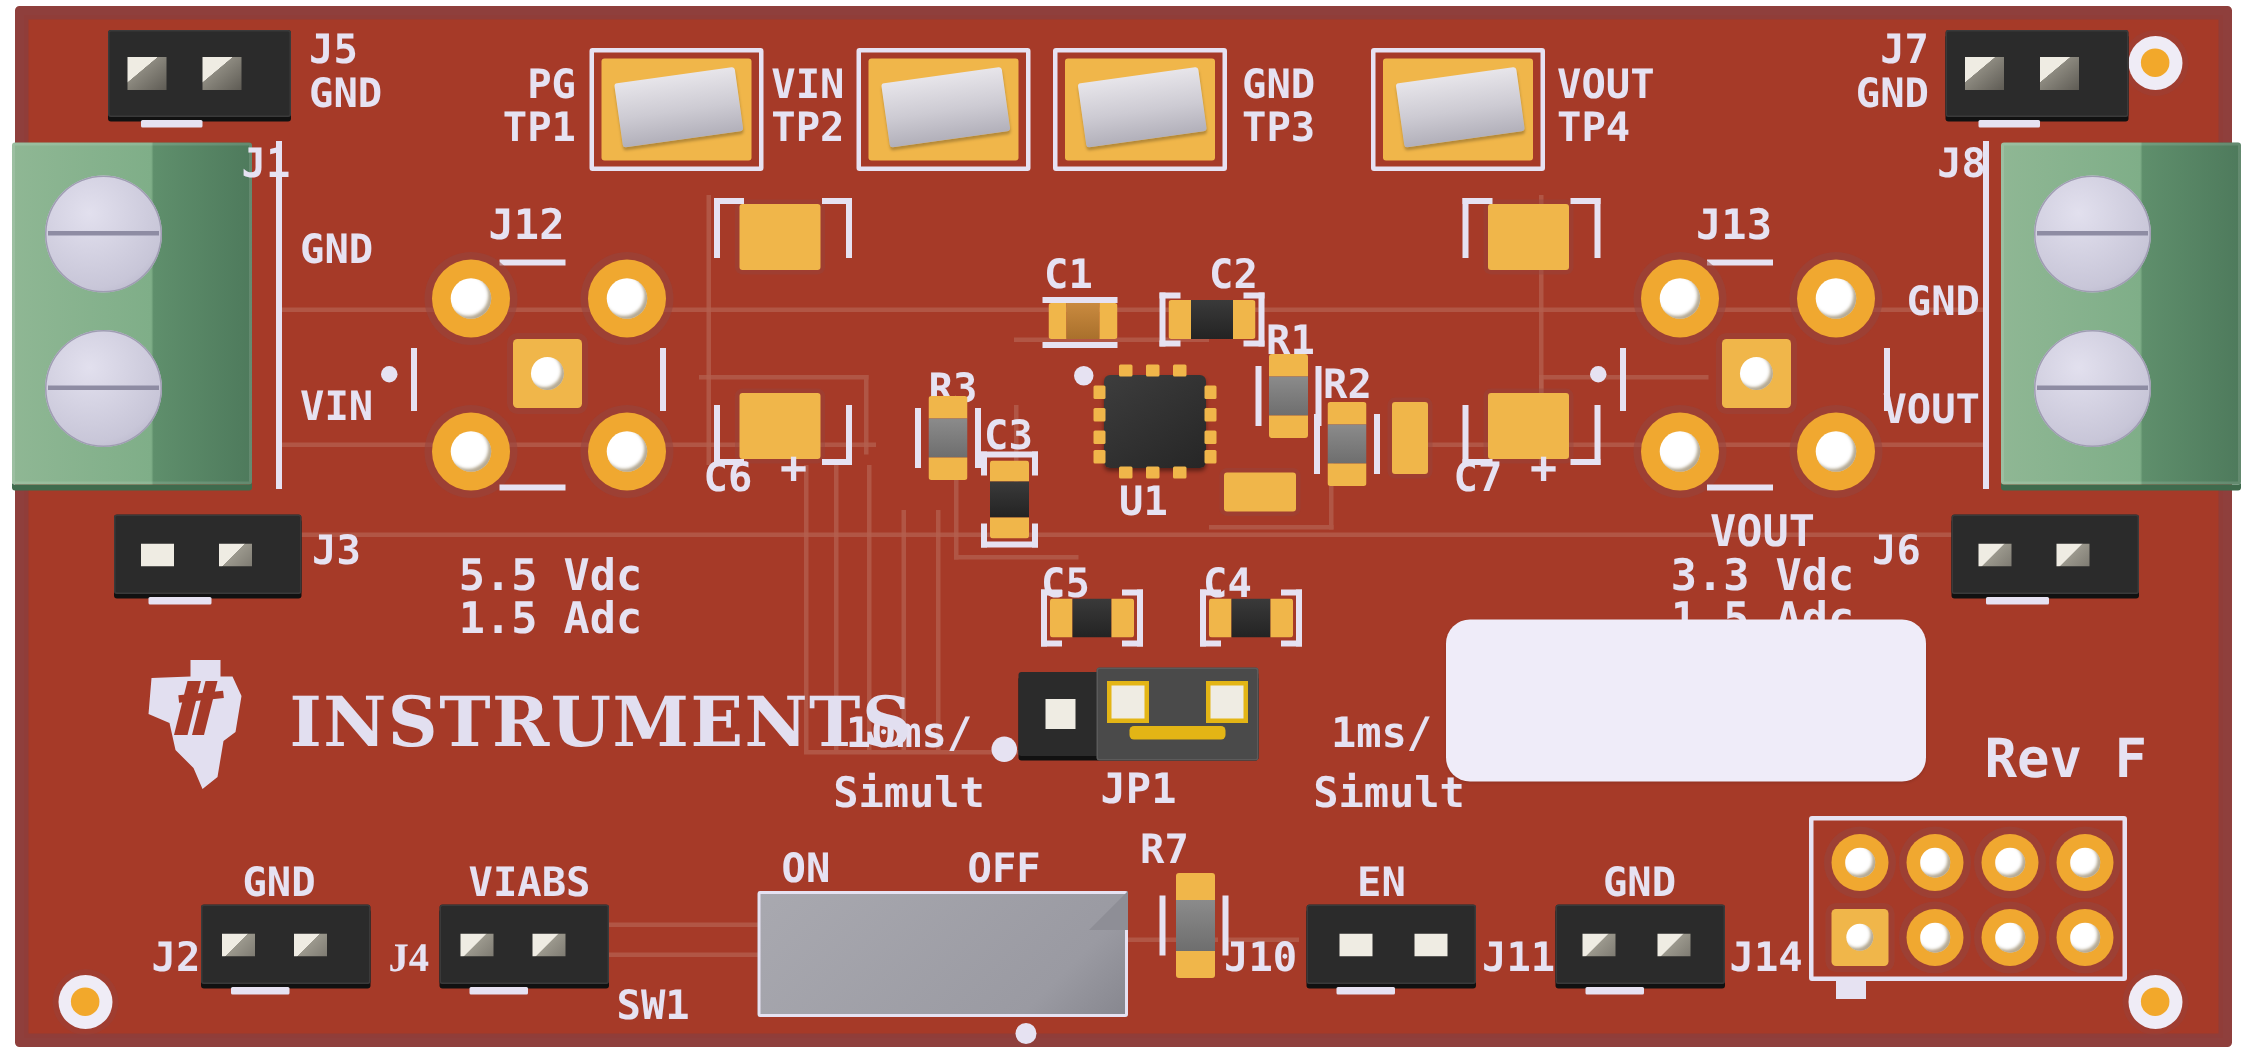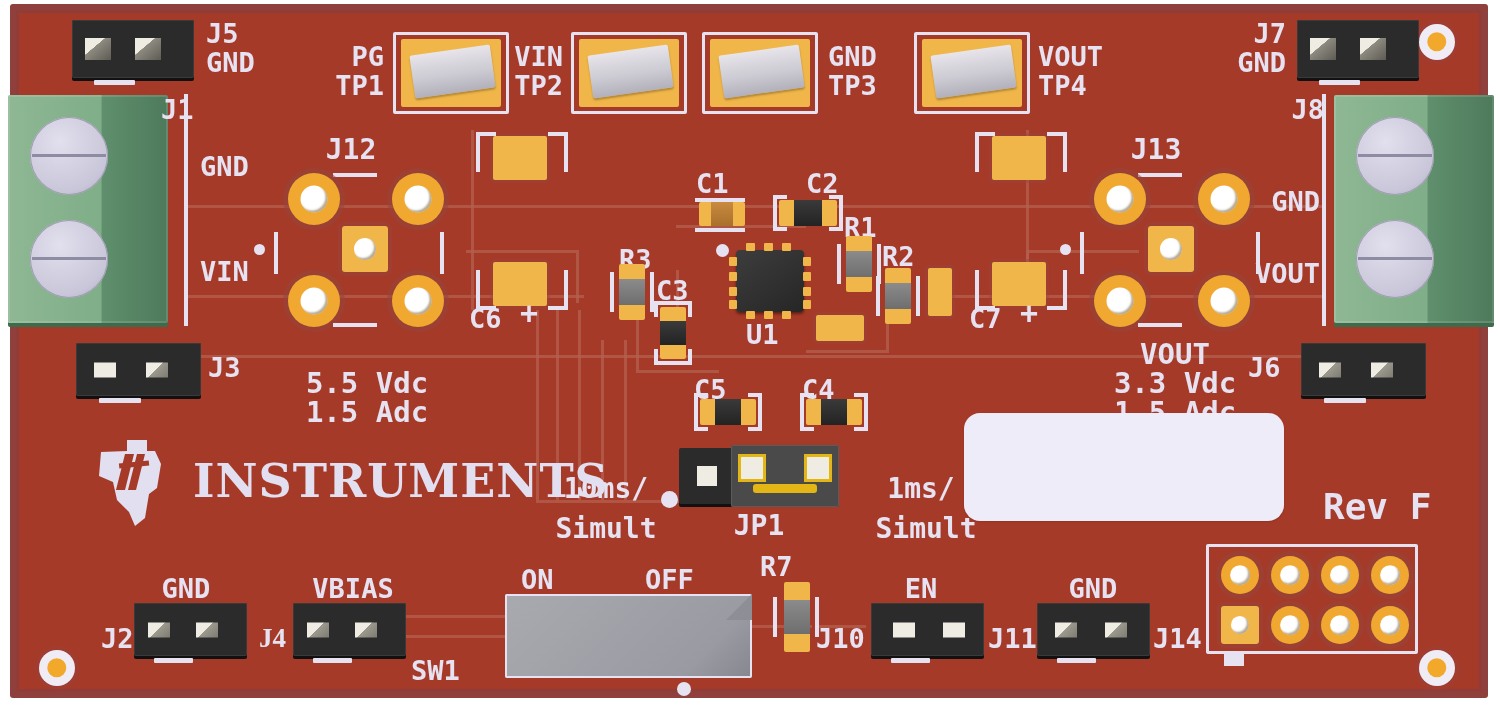--- a/index.html
+++ b/index.html
@@ -482,21 +482,21 @@
 
     <div class="slk" style="left:1307px;top:476px;font-size:36px;">Rev F</div>
 
     <div class="slk c" style="left:110px;top:563px;width:120px;font-size:27px;">GND</div>
     <div class="slk" style="left:85px;top:613px;font-size:27px;">J2</div>
     <div class="hdr2" style="left:118px;top:593px;width:113px;height:53px;">
       <span class="pin" style="left:14px;"></span>
       <span class="pin" style="left:62px;"></span>
     </div>
 
-    <div class="slk c" style="left:272px;top:563px;width:130px;font-size:27px;">VBIAS</div>
+    <div class="slk c" style="left:272px;top:563px;width:130px;font-size:27px;">VIABS</div>
     <div class="slk" style="left:243px;top:613px;font-size:27px;font-family:Liberation Serif, serif;">J4</div>
     <div class="hdr2" style="left:277px;top:593px;width:113px;height:53px;">
       <span class="pin" style="left:14px;"></span>
       <span class="pin" style="left:62px;"></span>
     </div>
 
     <div class="slk" style="left:505px;top:554px;font-size:27px;">ON</div>
     <div class="slk" style="left:629px;top:554px;font-size:27px;">OFF</div>
     <div class="sw" style="left:489px;top:584px;width:247px;height:84px;"></div>
     <div class="dot" style="left:661px;top:672px;width:14px;height:14px;"></div>

